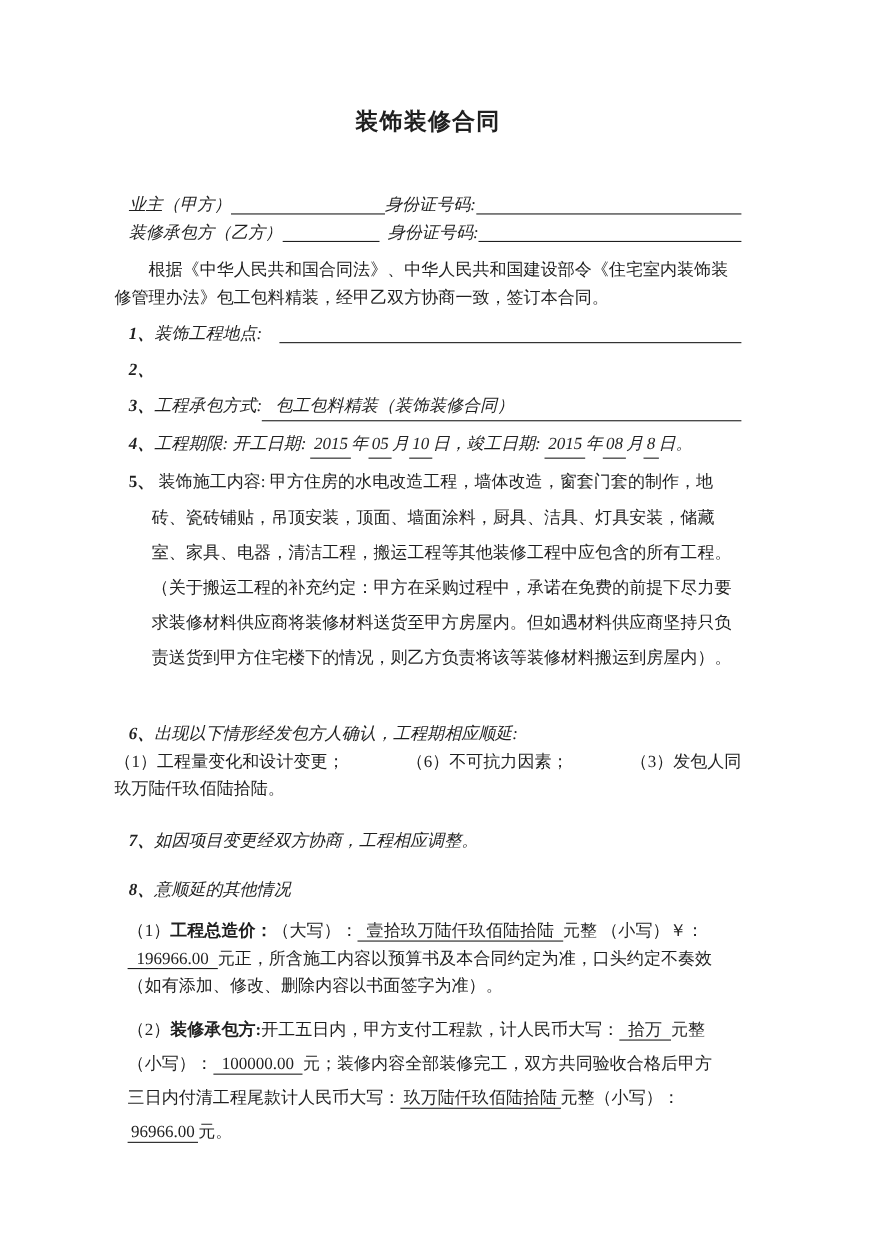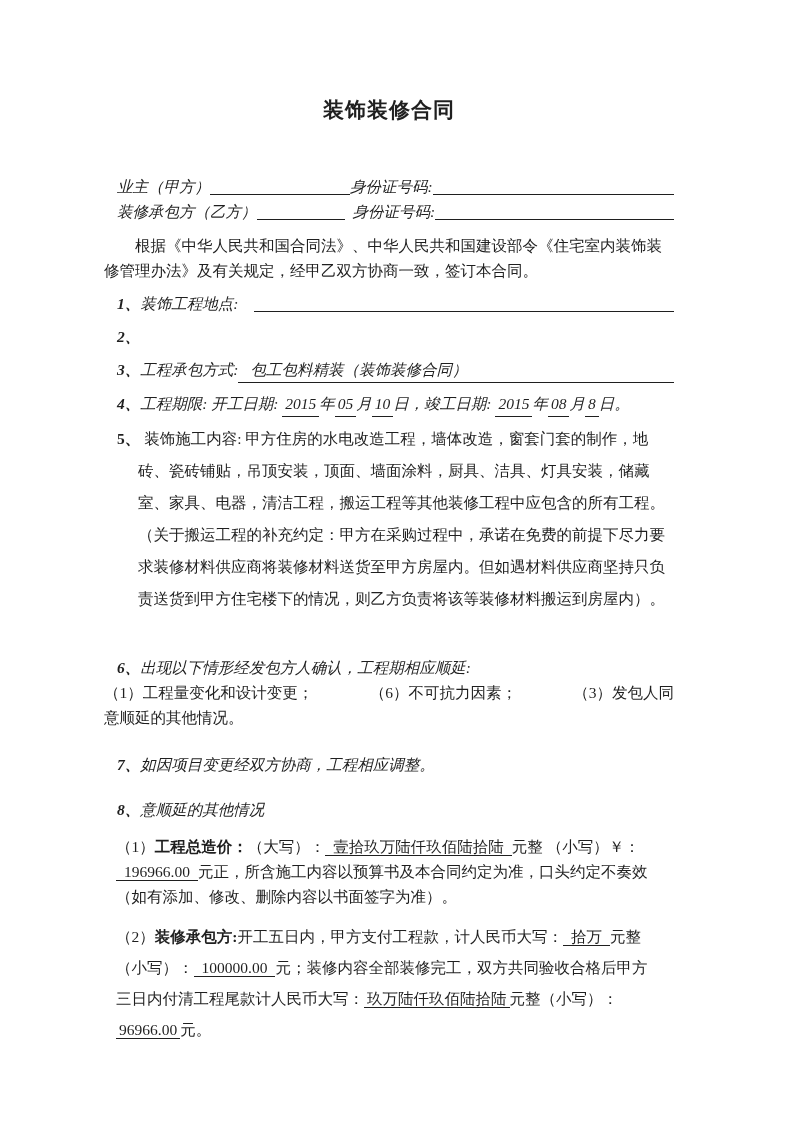--- a/index.html
+++ b/index.html
@@ -84,21 +84,21 @@
     <span>身份证号码:</span>
     <span class="fill"></span>
   </div>
   <div class="row indent">
     <span>装修承包方（乙方）</span>
     <span class="blank" style="width:88px; margin:0 8px 4px 0; align-self:flex-end;"></span>
     <span>身份证号码:</span>
     <span class="fill"></span>
   </div>
 
-  <p class="preamble" style="margin-bottom:0;">根据《中华人民共和国合同法》、中华人民共和国建设部令《住宅室内装饰装修管理办法》及有关规定，经甲乙双方协商一致，签订本合同。</p>
+  <p class="preamble" style="margin-bottom:0;">根据《中华人民共和国合同法》、中华人民共和国建设部令《住宅室内装饰装修管理办法》包工包料精装，经甲乙双方协商一致，签订本合同。</p>
 
   <div class="row indent clause-line">
     <span class="num">1、</span>
     <span>装饰工程地点:</span>
     <span class="fill" style="margin-left:16px;"></span>
   </div>
 
   <div class="row indent clause-line">
     <span class="num">2、</span>
   </div>
@@ -137,21 +137,21 @@
   <div class="clause6">
     <div class="row indent">
       <span class="num">6、</span>
       <span>出现以下情形经发包方人确认，工程期相应顺延:</span>
     </div>
     <div class="clause6-items">
       <span>（1）工程量变化和设计变更；</span>
       <span>（6）不可抗力因素；</span>
       <span>（3）发包人同</span>
     </div>
-    <div>意顺延的其他情况。</div>
+    <div>玖万陆仟玖佰陆拾陆。</div>
   </div>
 
   <div class="row indent clause7">
     <span class="num">7、</span>
     <span>如因项目变更经双方协商，工程相应调整。</span>
   </div>
 
   <div class="clause8">
     <div class="row indent">
       <span class="num">8、</span>

